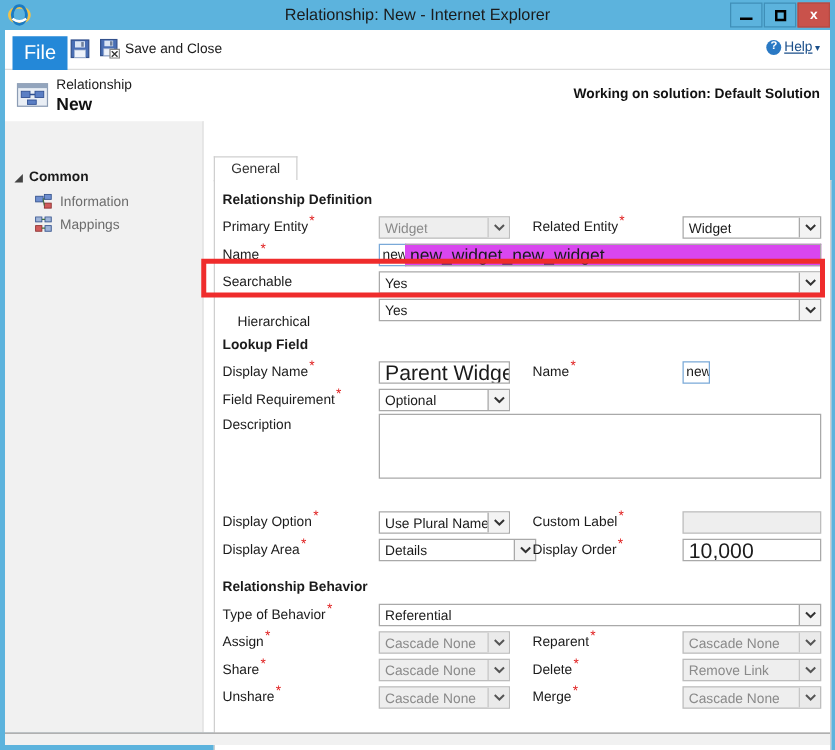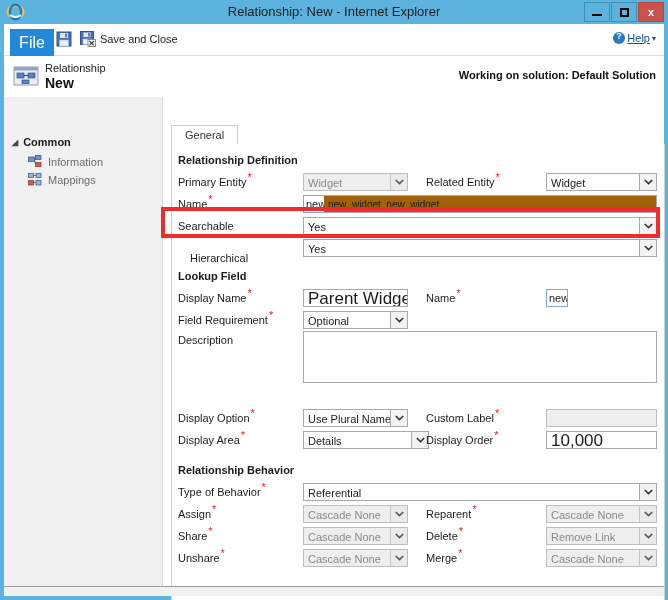--- a/index.html
+++ b/index.html
@@ -128,22 +128,22 @@
   .sel.disabled { background:#eeeeee; color:#8a8a8a; border-color:#bdbdbd; }
   .sel.disabled .arrow { background:#eaeaea; border-left-color:#c6c6c6; }
   .prefix-wrap { position:absolute; height:18px; }
   .prefix-box {
     position:absolute; left:0; top:0; width:22px; height:18px;
     border:1px solid #7aa9d8; background:#fff; font-size:11px;
     color:#1b1b1b; padding:1px 0 0 2px; line-height:15px; overflow:hidden;
   }
   .prefix-main {
     position:absolute; left:21px; top:0; height:18px;
-    border:1px solid #a9a9a9; border-left:none; background:#a16207;
-    font-size:10px; color:#1b1b1b; padding:1px 0 0 4px; line-height:15px;
+    border:1px solid #a9a9a9; border-left:none; background:#d946ef;
+    font-size:14px; color:#1b1b1b; padding:1px 0 0 4px; line-height:15px;
     overflow:hidden; white-space:nowrap;
   }
   .textarea {
     position:absolute; border:1px solid #a9a9a9; background:#fff;
   }
   
   .highlight {
     position:absolute; border:4px solid #ef2c2c; pointer-events:none;
   }
   .bottombar {

